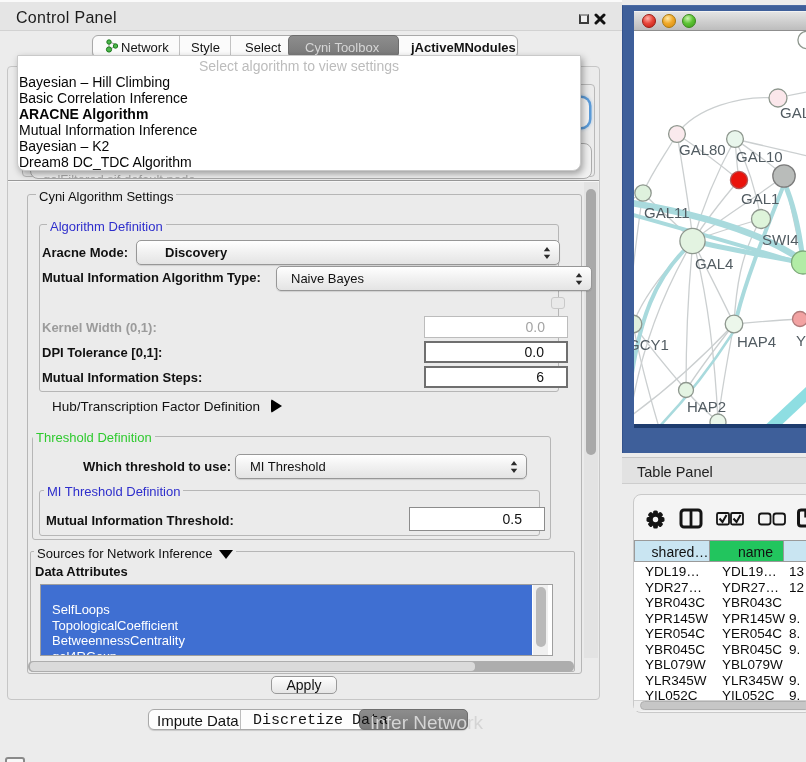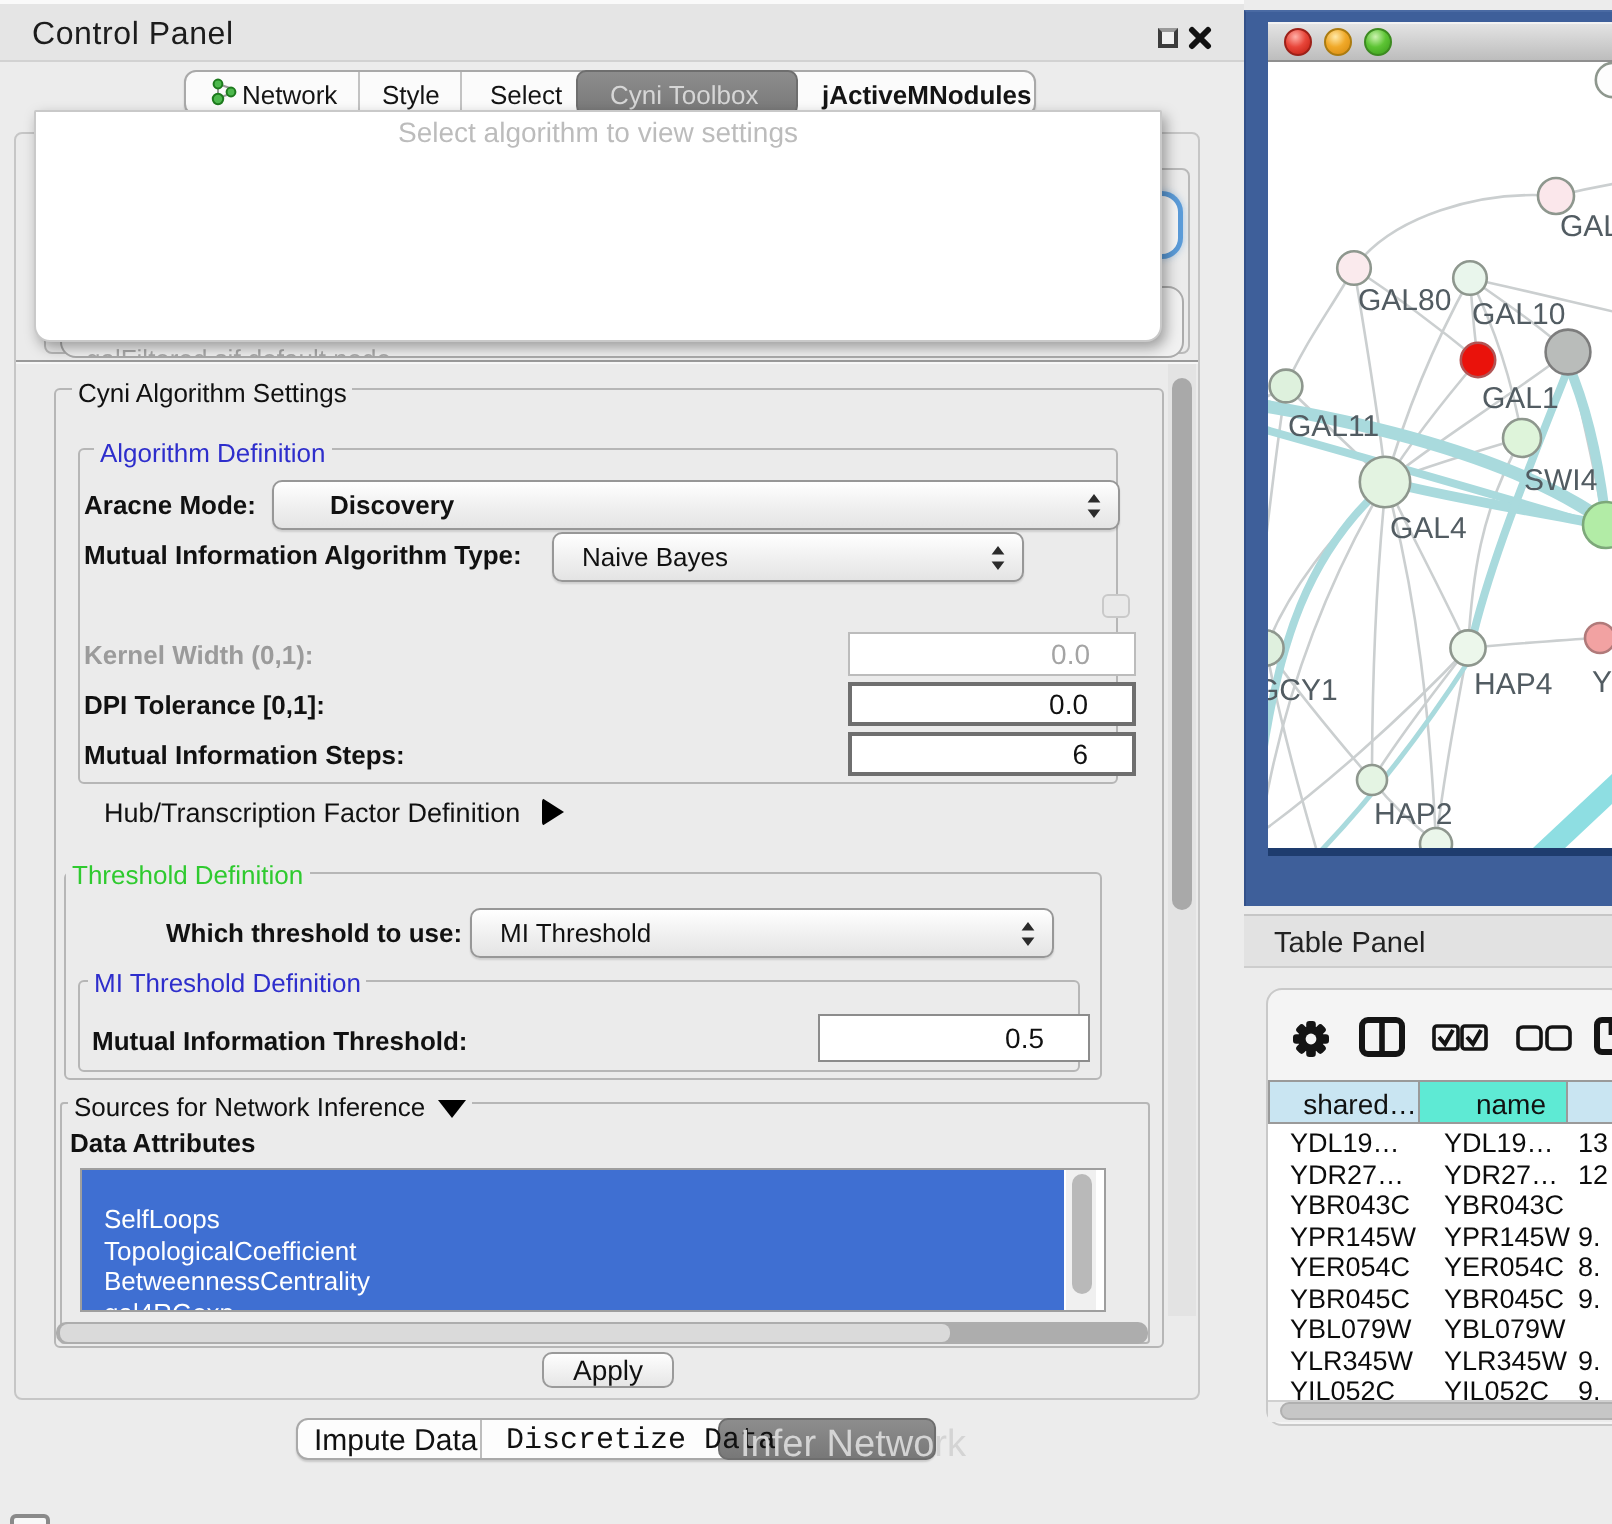--- a/index.html
+++ b/index.html
@@ -66,21 +66,21 @@
   <div class="gtitle" style="left:47px; top:219px; color:#2e2ecc;">Algorithm Definition</div>
 
   <div class="lbl b" style="left:42px; top:245px;">Aracne Mode:</div>
   <div class="combo" style="left:136px; top:240px; width:424px; height:25px;font-weight:bold;">
     <span class="ct" style="left:28px;">Discovery</span>
     <svg class="stepper" viewBox="0 0 8 12">
         <path d="M4 0 L7.2 4.2 L0.8 4.2 Z M4 12 L7.2 7.8 L0.8 7.8 Z" fill="#2b2b2b"></path>
       </svg>
   </div>
   <div class="lbl b" style="left:42px; top:270px;">Mutual Information Algorithm Type:</div>
-  <div class="combo" style="left:276px; top:266px; width:236px; height:25px;">
+  <div class="combo" style="left:276px; top:266px; width:316px; height:25px;">
     <span class="ct">Naive Bayes</span>
     <svg class="stepper" viewBox="0 0 8 12">
         <path d="M4 0 L7.2 4.2 L0.8 4.2 Z M4 12 L7.2 7.8 L0.8 7.8 Z" fill="#2b2b2b"></path>
       </svg>
   </div>
   <div class="abs" style="left:551px; top:297px; width:14px; height:12px; border:1px solid #c9c9c9; border-radius:3px; background:#e9e9e9;"></div>
   <div class="lbl b" style="left:42px; top:320px; color:#9b9b9b;">Kernel Width (0,1):</div>
   <div class="fld" style="left:424px; top:316px; width:144px; height:22px; border:1px solid #bcbcbc; color:#a4a4a4; padding-top:2px;">0.0</div>
   <div class="lbl b" style="left:42px; top:345px;">DPI Tolerance [0,1]:</div>
   <div class="fld" style="left:424px; top:341px; width:144px; height:22px; border:2px solid #6f6f6f; color:#111; padding-top:1px;">0.0</div>
@@ -125,20 +125,28 @@
   <div class="abs" style="left:240px; top:710px; width:1px; height:19px; background:#bdbdbd;"></div>
   <div class="lbl" style="left:157px; top:712px; font-size:15px;">Impute Data</div>
   <div class="lbl" style="left:253px; top:712px; font-size:15px;font-family:Liberation Mono, monospace;">Discretize Data</div>
   <div class="lbl" style="left:370px; top:712px; font-size:19px; color:#d4d4d4;">Infer Network</div>
 
   <div class="abs" style="left:5px; top:757px; width:20px; height:10px; border:2px solid #8a8a8a; border-radius:3px; background:#f8f8f8;"></div>
 </div>
 
 <div class="abs" style="left:17px; top:55px; width:564px; height:116px; background:#fff; border:1px solid #c9c9c9; border-radius:1px 1px 8px 8px; box-shadow:2px 3px 7px rgba(0,0,0,0.35); z-index:50;">
   <div style="text-align:center; color:#bcbcbc; font-size:14px; line-height:14px; margin-top:3px;">Select algorithm to view settings</div>
+  <div style="font-size:14px; line-height:16px; margin:1px 0 0 1px; color:#060606;">
+    Bayesian – Hill Climbing<br>
+    Basic Correlation Inference<br>
+    <span class="b">ARACNE Algorithm</span><br>
+    Mutual Information Inference<br>
+    Bayesian – K2<br>
+    Dream8 DC_TDC Algorithm
+  </div>
 </div>
 
 <div class="abs" style="left:622px; top:5px; width:184px; height:448px; background:#3e5f9a; border-left:1px solid #33518a; border-top:1px solid #4a6aa3;"></div>
 
 <div class="abs" style="left:634px; top:11px; width:172px; height:20px; background:linear-gradient(#e3e3e3,#bdbdbd); border-top:1px solid #f2f2f2; border-bottom:1px solid #8f8f8f;"></div>
 <svg class="abs" style="left:634px; top:11px;" width="172" height="20" viewBox="0 0 172 20">
   <defs>
     <radialGradient id="rg" cx="0.4" cy="0.3" r="0.8">
         <stop offset="0" stop-color="#ffb0a8"></stop>
         <stop offset="0.5" stop-color="#e8463a"></stop>
@@ -265,21 +273,21 @@
       <path d="M86.5 18.5 l3 3.5 l4 -7" stroke-width="2"></path>
       <path d="M100.5 18.5 l3 3.5 l4 -7" stroke-width="2"></path>
     </g>
     <rect x="165.5" y="10" width="18" height="16" rx="2.5" fill="none" stroke="#141414" stroke-width="3"></rect>
     <path d="M172.8 10 v7.5" stroke="#141414" stroke-width="3"></path>
   </g>
 </svg>
 
 <div class="abs" style="left:634px; top:540px; width:172px; height:160px; background:#fff; overflow:hidden; font-size:14px;">
   <div class="abs" style="left:0; top:0; width:76px; height:22px; background:#c9e5f2; border:1px solid #9a9a9a; text-align:center; padding:3px 0 0 16px;">shared…</div>
-  <div class="abs" style="left:75px; top:0; width:75px; height:22px; background:#5eead4; border:1px solid #9a9a9a; text-align:center; padding:3px 0 0 18px;">name</div>
+  <div class="abs" style="left:75px; top:0; width:75px; height:22px; background:#22c55e; border:1px solid #9a9a9a; text-align:center; padding:3px 0 0 18px;">name</div>
   <div class="abs" style="left:149px; top:0; width:76px; height:22px; background:#c9e5f2; border:1px solid #9a9a9a; padding:3px 0 0 22px;">A</div>
   <div class="abs" style="left:0; top:24px; line-height:15.5px; color:#0c0c0c; font-size:13.5px;">
     <div class="abs" style="left:11px; width:90px;">YDL19…<br>YDR27…<br>YBR043C<br>YPR145W<br>YER054C<br>YBR045C<br>YBL079W<br>YLR345W<br>YIL052C</div>
     <div class="abs" style="left:88px; width:90px;">YDL19…<br>YDR27…<br>YBR043C<br>YPR145W<br>YER054C<br>YBR045C<br>YBL079W<br>YLR345W<br>YIL052C</div>
     <div class="abs" style="left:155px; width:30px;">13<br>12<br>&nbsp;<br>9.<br>8.<br>9.<br>&nbsp;<br>9.<br>9.</div>
   </div>
 </div>
 
 <div class="abs" style="left:634px; top:700px; width:172px; height:11px; background:#ededed; border-top:1px solid #d0d0d0;"></div>
 <div class="abs" style="left:640px; top:701px; width:170px; height:9px; background:#c6c6c6; border:1px solid #b0b0b0; border-radius:5px;"></div>

